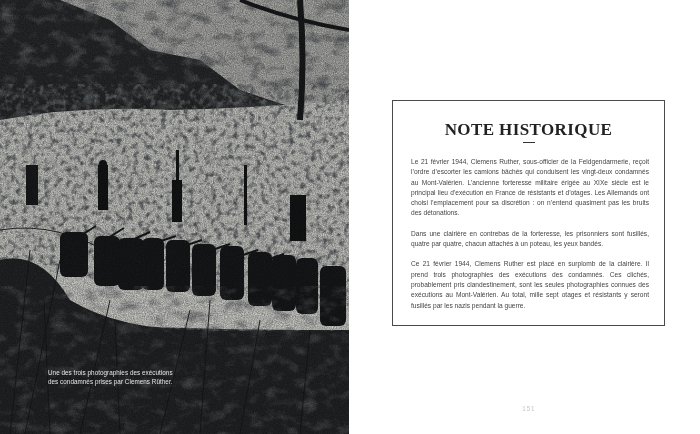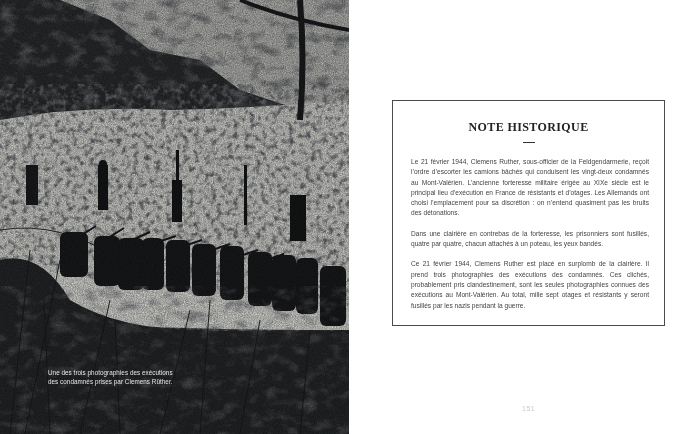--- a/index.html
+++ b/index.html
@@ -20,21 +20,21 @@
   
   .page-right {
     position:absolute; left:349px; top:0; width:351px; height:434px; background:#ffffff;
   }
   .note-box {
     position:absolute; left:43px; top:100px; width:271px; height:224px;
     border:1.5px solid #4a4a4a; box-sizing:content-box;
   }
   .note-title {
     position:absolute; top:19px; left:0; right:0; text-align:center;
-    font-family:"Liberation Serif", serif; font-weight:bold; font-size:12px; color:#222; letter-spacing:0.4px;
+    font-family:"Liberation Serif", serif; font-weight:bold; font-size:17px; color:#222; letter-spacing:0.4px;
   }
   .note-rule {
     position:absolute; top:41px; left:50%; width:12px; margin-left:-6px; height:1px; background:#333;
   }
   .note-body {
     position:absolute; left:18px; right:15px; top:56px;
     font-size:6.6px; line-height:10.3px; color:#444; text-align:justify;
   }
   .note-body p { margin:0 0 10px 0; }
   .page-number {

